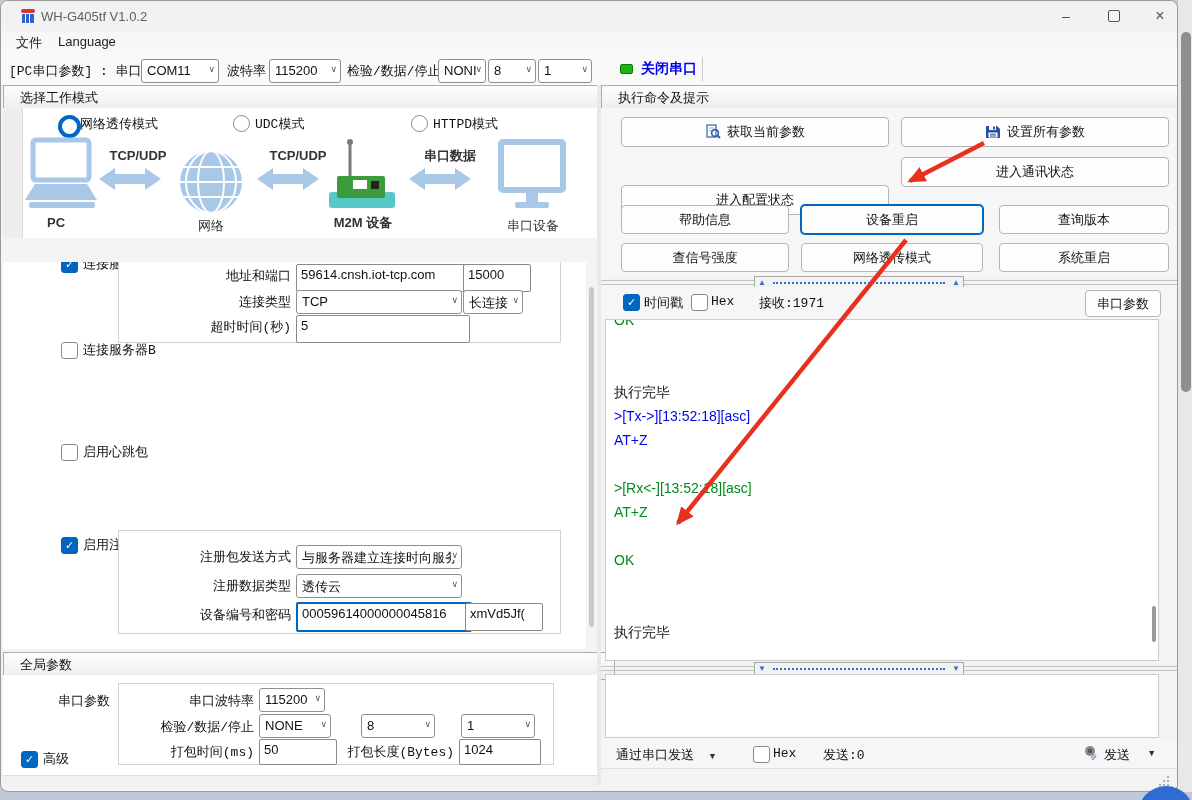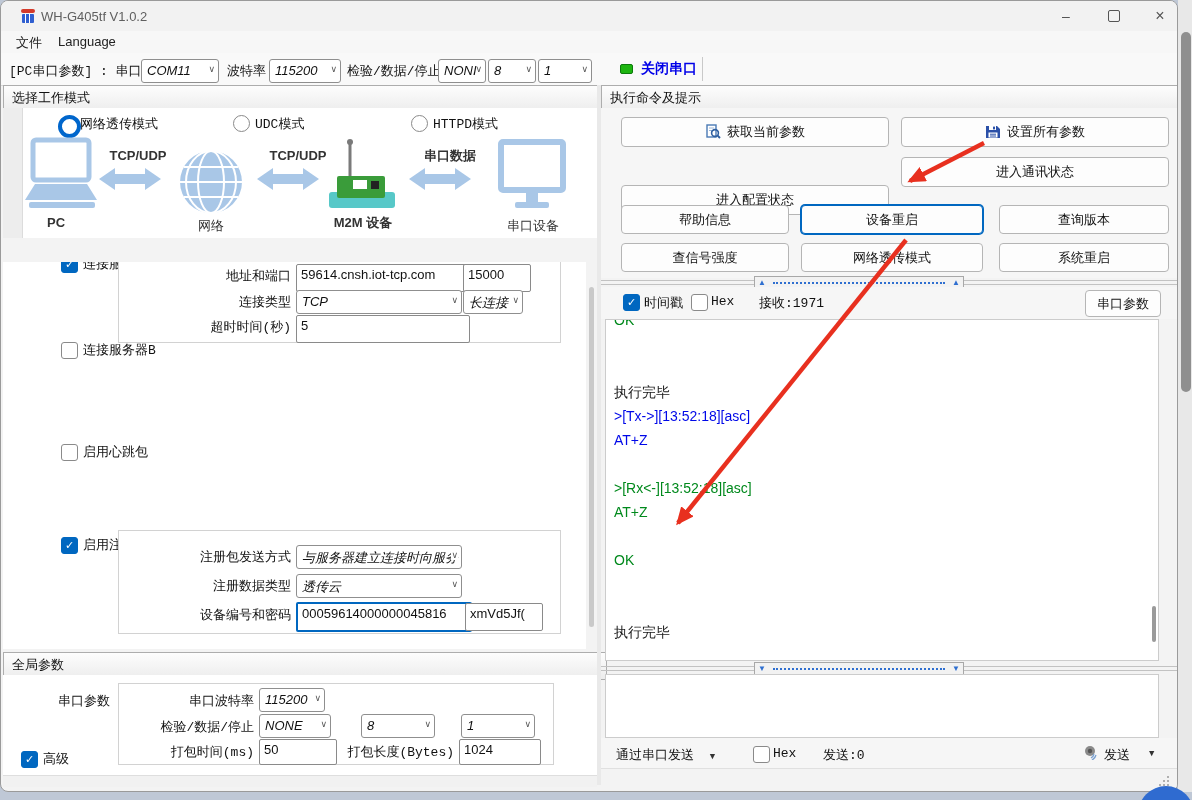--- a/index.html
+++ b/index.html
@@ -13,33 +13,33 @@
   
   .titlebar{position:absolute;left:0;top:0;width:100%;height:30px;background:#f2f2f2;}
   .title-text{position:absolute;left:40px;top:8px;font-size:13px;color:#5f5f5f;}
   .wctl{position:absolute;top:0;width:46px;height:30px;display:flex;align-items:center;justify-content:center;color:#555;font-size:14px;}
   
   .menubar{position:absolute;left:0;top:30px;width:100%;height:22px;background:#f7f7f7;border-bottom:1px solid #e2e2e2;padding-left:17px;}
   .menu-item{position:absolute;top:3px;font-size:13px;color:#222;}
   .cmdbar{position:absolute;left:0;top:52px;width:100%;height:32px;background:#f9f9f9;border-bottom:1px solid #d8d8d8;}
   
   .sel{position:absolute;background:#fff;border:1px solid #8f8f8f;border-radius:3px;height:22px;overflow:hidden;}
-  .sel-t{position:absolute;left:5px;top:3px;font-size:13px;color:#111;white-space:nowrap;font-style:italic;}
+  .sel-t{position:absolute;left:5px;top:3px;font-size:13px;color:#111;white-space:nowrap;}
   .chev{position:absolute;right:3px;top:4px;font-size:9px;color:#555;}
   .inp{position:absolute;background:#fff;border:1px solid #8a8a8a;border-radius:2px;height:22px;font-size:13px;color:#111;
        padding:2px 4px;white-space:nowrap;overflow:hidden;}
   .inp-focus{border:2px solid #0067c0;}
   
   .cb{position:absolute;width:15px;height:15px;border-radius:3px;border:1px solid #8a8a8a;background:#fff;}
   .cb.on{background:#0067c0;border-color:#0067c0;color:#fff;font-size:11px;line-height:15px;text-align:center;}
   .radio{position:absolute;width:15px;height:15px;border-radius:50%;border:1px solid #8a8a8a;background:#fff;}
   .radio.on{border:4.5px solid #0066cc;}
   
   .hdr{position:absolute;height:23px;background:linear-gradient(#fdfdfd,#ececec);border:1px solid #adadad;
-       font-size:13px;color:#111;padding:3px 0 0 8px;}
+       font-size:13px;color:#111;padding:3px 0 0 16px;}
   
   .btn{position:absolute;background:#fdfdfd;border:1px solid #b5b5b5;border-radius:4px;display:flex;
        align-items:center;justify-content:center;font-size:13px;color:#111;gap:6px;}
   .btn-focus{border:1px solid #0067c0;box-shadow:0 0 0 1px #0067c0;}
   
   .split-line{position:absolute;height:1px;background:#c2c2c2;}
   .split-handle{position:absolute;height:11px;background:#f2f2f2;border:1px solid #a8a8a8;display:flex;align-items:center;}
   .split-dots{flex:1;border-top:2px dotted #2f6fd0;margin:0 4px;height:0;}
   .split-tri{color:#2f6fd0;font-size:8px;line-height:8px;padding:0 3px;}
   

